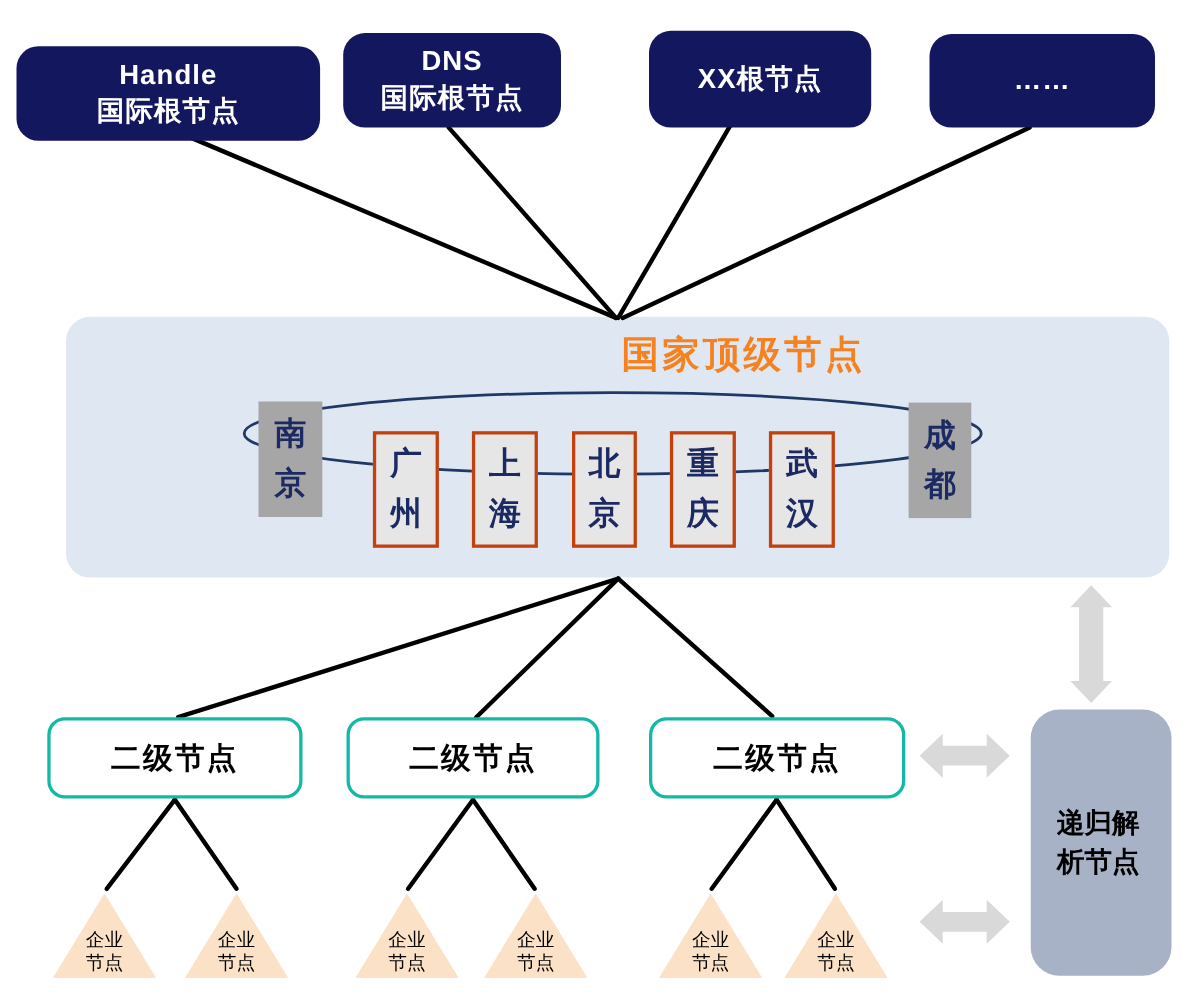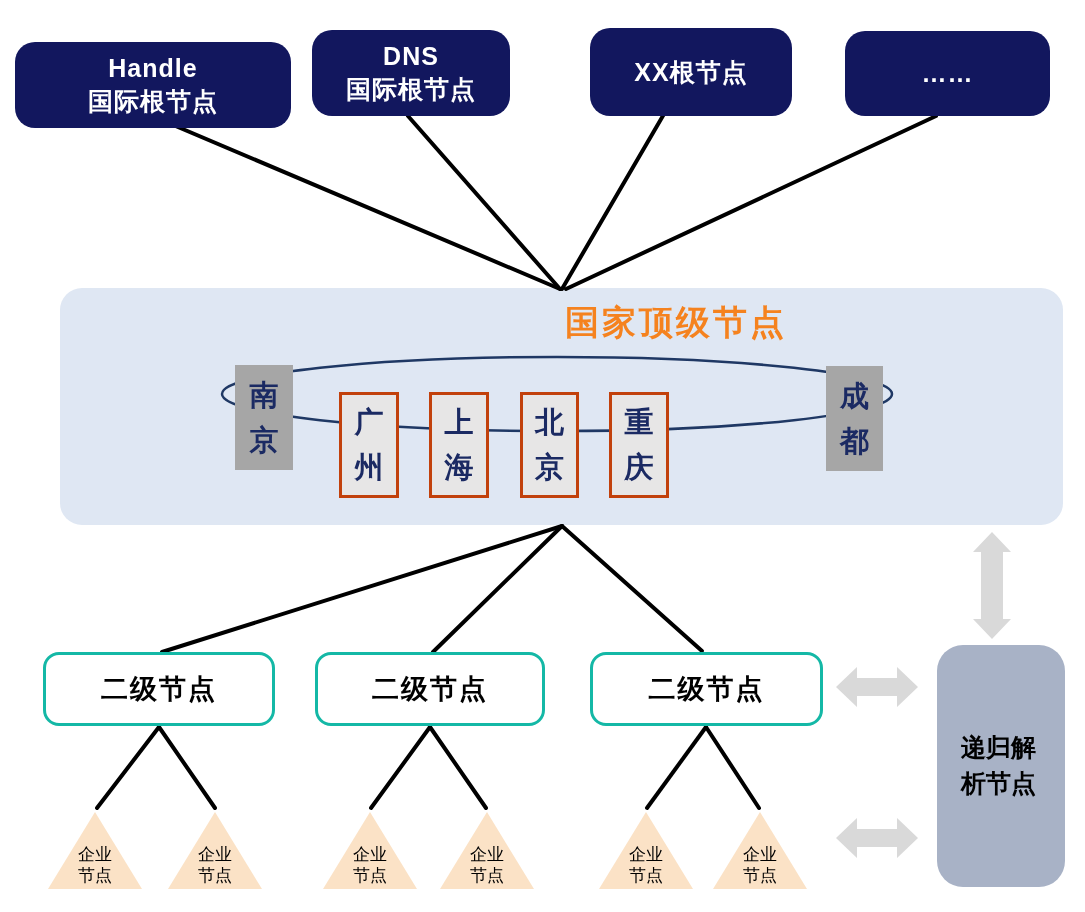--- a/index.html
+++ b/index.html
@@ -98,21 +98,20 @@
     position: absolute;
     left: 937px; top: 645px;
     width: 128px; height: 242px;
     z-index: 3;
     background: #a8b2c6;
     border-radius: 26px;
     display: flex;
     align-items: center;
     justify-content: center;
     text-align: left;
-    font-family: Liberation Serif, serif;
   }
   .recursive-box .recursive-text {
     width: 80px;
     color: #000000;
     font-size: 25px;
     font-weight: bold;
     line-height: 1.45;
     word-break: break-all;
   }
   
@@ -196,20 +195,23 @@
   </div>
   <div class="city" style="left:429px; top:392px; width:60px; height:106px;">
     <div class="city-text">上海</div>
   </div>
   <div class="city" style="left:520px; top:392px; width:59px; height:106px;">
     <div class="city-text">北京</div>
   </div>
   <div class="city" style="left:609px; top:392px; width:60px; height:106px;">
     <div class="city-text">重庆</div>
   </div>
+  <div class="city" style="left:699px; top:392px; width:60px; height:106px;">
+    <div class="city-text">武汉</div>
+  </div>
   <div class="city major" style="left:826px; top:366px; width:57px; height:105px;">
     <div class="city-text">成都</div>
   </div>
 
   <div class="second-box" style="left:43px; top:652px; width:232px; height:74px;">
     <span>二级节点</span>
   </div>
   <div class="second-box" style="left:315px; top:652px; width:230px; height:74px;">
     <span>二级节点</span>
   </div>

